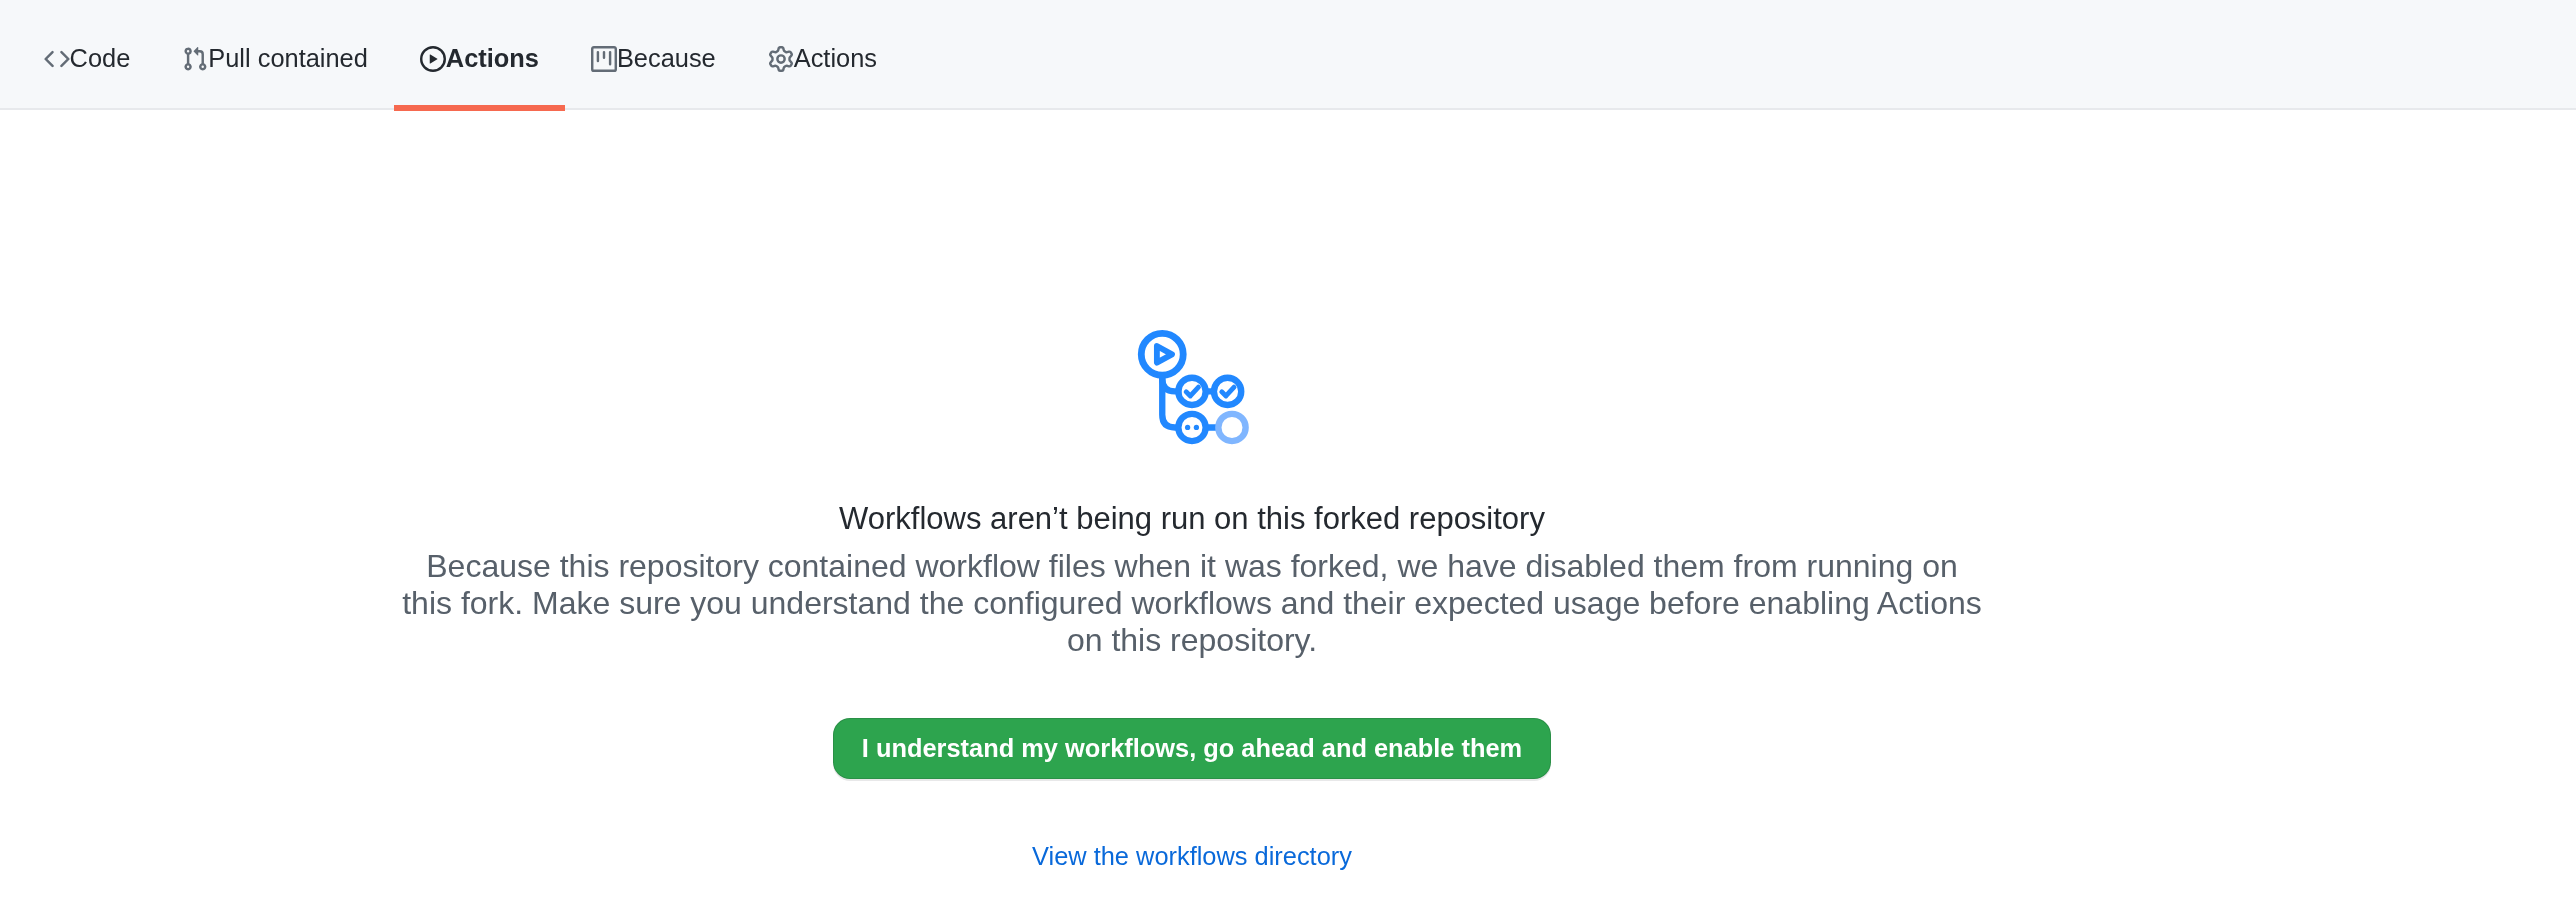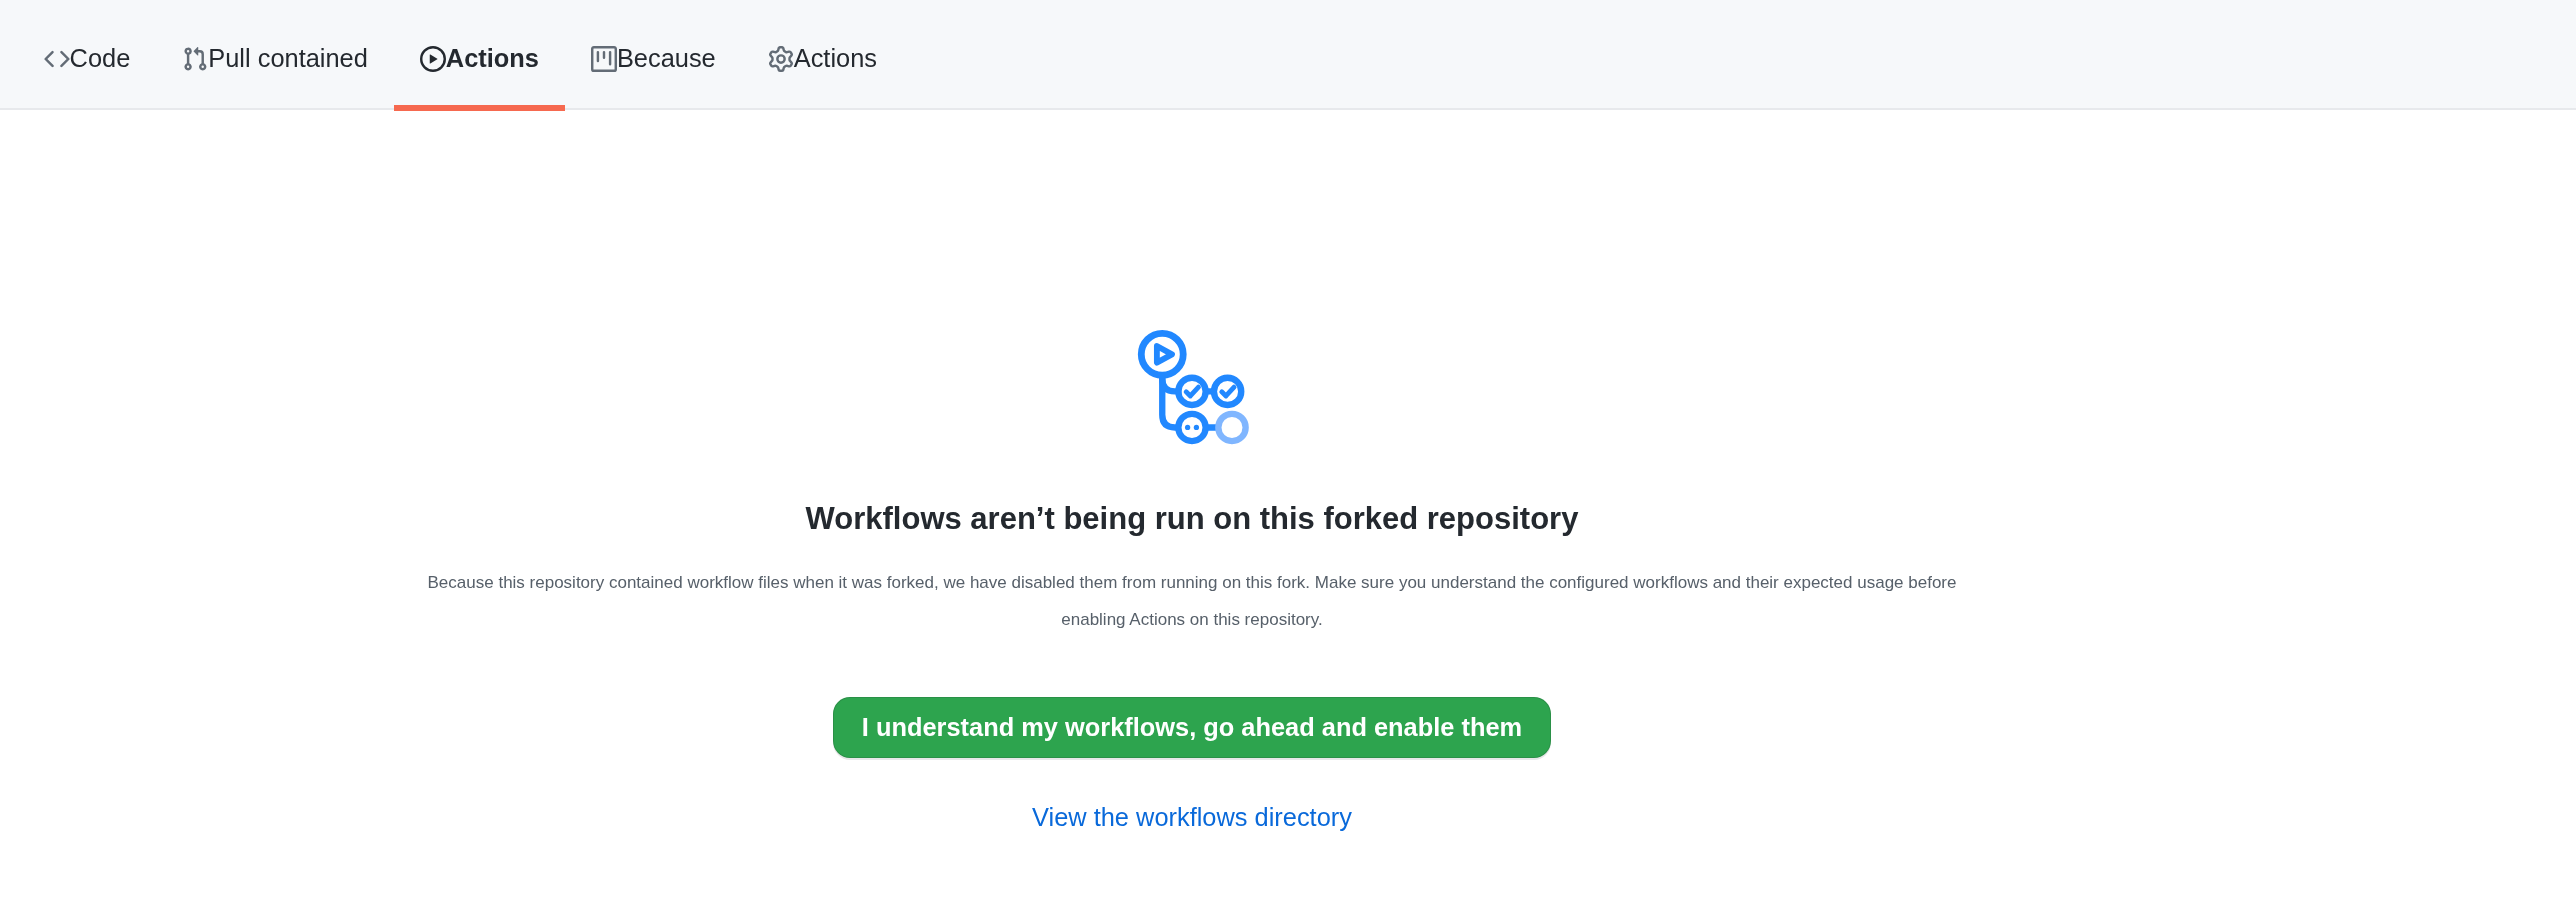--- a/index.html
+++ b/index.html
@@ -52,46 +52,46 @@
   }
   .wf-illustration { width: 124px; height: 119px; display: inline-block; }
   .wf-stroke   { stroke: var(--workflow_blue, #2188ff); fill: none; }
   .wf-stroke-l { stroke: var(--workflow_blue_light, #80b6ff); fill: none; }
   .wf-fill     { fill: var(--workflow_blue, #2188ff); }
 
   .bs-title {
     margin-top: 47px;
     font-size: 31px;
     line-height: 43px;
-    font-weight: 700;
+    font-weight: 400;
     color: var(--heading_color, #24292f);
   }
   .bs-desc {
-    margin: 24px auto 0;
+    margin: 8px auto 0;
     max-width: 1588px;
-    font-size: 17px;
+    font-size: 32px;
     line-height: 37px;
     color: var(--muted_text, #57606a);
   }
   .bs-button {
     margin-top: 59px;
     display: inline-block;
     height: 61px;
     padding: 0 28px;
     font-family: "Liberation Sans", sans-serif;
     font-size: 25.4px;
     font-weight: 700;
     color: #ffffff;
     background: var(--button_green, #2da44e);
     border: 1px solid rgba(27, 31, 36, 0.15);
     border-radius: 17px;
     box-shadow: 0 2px 0 rgba(27, 31, 36, 0.1);
     cursor: pointer;
   }
-  .bs-link-row { margin-top: 45px; }
+  .bs-link-row { margin-top: 63px; }
   .bs-link {
     font-size: 25.4px;
     color: var(--link_blue, #0969da);
     text-decoration: none;
     cursor: pointer;
   }
 </style>
 </head>
 <body>
 

